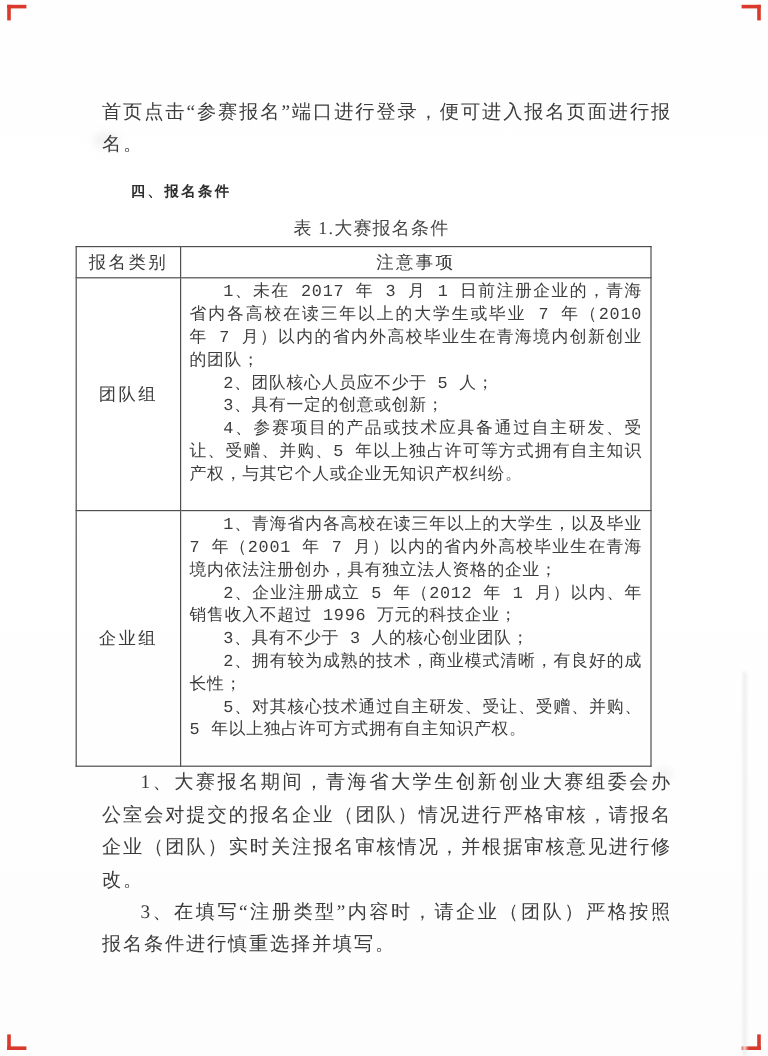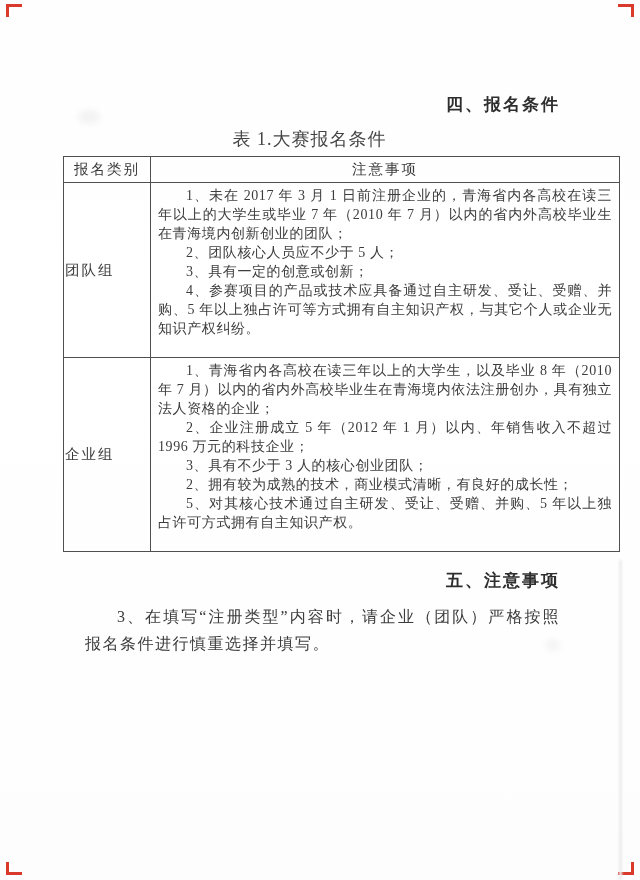--- a/index.html
+++ b/index.html
@@ -39,55 +39,56 @@
     letter-spacing:1.5px;
     text-align:justify;
     color:#3c3c3c;
   }
   .indent{text-indent:2em;}
   .section-heading{
     margin:13px 0 10px 0;
     padding-left:2em;
     font-family:"Liberation Sans","DejaVu Sans",sans-serif;
     font-weight:bold;
-    font-size:17px;line-height:24px;
+    font-size:12px;line-height:24px;
     letter-spacing:2px;
     color:#2e2e2e;
-    text-align:right;
   }
   .table-wrap{
     margin-left:-22px;
     width:493px;
   }
   .table-caption{
     text-align:center;
-    font-size:18px;
+    font-size:15px;
     letter-spacing:1px;
     color:#444;
     margin:6px 0 5px 0;
   }
   table.cond{
     border-collapse:collapse;
-    width:557px;
+    width:480px;
     table-layout:fixed;
+    font-family:Liberation Mono, monospace;
   }
   table.cond th,table.cond td{
     border:1.4px solid #4f4f4f;
     vertical-align:middle;
   }
   col.c1{width:87px;}
   th.hdr{
     font-weight:normal;
     font-size:14.5px;
     letter-spacing:2px;
     text-align:center;
     padding:3px 0;
     color:#3a3a3a;
   }
   td.cat{
+    text-align:center;
     font-size:14.5px;
     letter-spacing:2px;
     color:#3a3a3a;
   }
   td.cond-cell{
     padding:3px 7px 19px 7px;
   }
   td.cond-cell p{
     margin:0;
     font-size:14px;
@@ -108,20 +109,21 @@
   <span class="mark tr"></span>
   <span class="mark bl"></span>
   <span class="mark br"></span>
 
   <div class="edge-shade"></div>
   <div class="smudge" style="left:78px;top:110px;width:22px;height:14px;"></div>
   <div class="smudge" style="left:546px;top:640px;width:14px;height:10px;"></div>
 
   <div class="content">
 
+    <p class="body-text">首页点击“参赛报名”端口进行登录，便可进入报名页面进行报名。</p>
 
     <h3 class="section-heading">四、报名条件</h3>
 
     <div class="table-wrap">
       <div class="table-caption">表 1.大赛报名条件</div>
 
       <table class="cond">
         <colgroup>
             <col class="c1">
             <col>
@@ -136,31 +138,31 @@
           <td class="cond-cell">
             <p>1、未在 2017 年 3 月 1 日前注册企业的，青海省内各高校在读三年以上的大学生或毕业 7 年（2010 年 7 月）以内的省内外高校毕业生在青海境内创新创业的团队；</p>
             <p>2、团队核心人员应不少于 5 人；</p>
             <p>3、具有一定的创意或创新；</p>
             <p>4、参赛项目的产品或技术应具备通过自主研发、受让、受赠、并购、5 年以上独占许可等方式拥有自主知识产权，与其它个人或企业无知识产权纠纷。</p>
           </td>
         </tr>
         <tr>
           <td class="cat">企业组</td>
           <td class="cond-cell">
-            <p>1、青海省内各高校在读三年以上的大学生，以及毕业 8 年（2010 年 7 月）以内的省内外高校毕业生在青海境内依法注册创办，具有独立法人资格的企业；</p>
+            <p>1、青海省内各高校在读三年以上的大学生，以及毕业 7 年（2001 年 7 月）以内的省内外高校毕业生在青海境内依法注册创办，具有独立法人资格的企业；</p>
             <p>2、企业注册成立 5 年（2012 年 1 月）以内、年销售收入不超过 1996 万元的科技企业；</p>
             <p>3、具有不少于 3 人的核心创业团队；</p>
             <p>2、拥有较为成熟的技术，商业模式清晰，有良好的成长性；</p>
             <p>5、对其核心技术通过自主研发、受让、受赠、并购、5 年以上独占许可方式拥有自主知识产权。</p>
           </td>
         </tr>
       </tbody>
         </table>
     </div>
 
-    <h3 class="section-heading" style="margin-top:17px;">五、注意事项</h3>
 
     <div class="notes">
+      <p class="body-text indent">1、大赛报名期间，青海省大学生创新创业大赛组委会办公室会对提交的报名企业（团队）情况进行严格审核，请报名企业（团队）实时关注报名审核情况，并根据审核意见进行修改。</p>
       <p class="body-text indent">3、在填写“注册类型”内容时，请企业（团队）严格按照报名条件进行慎重选择并填写。</p>
     </div>
 
   </div>
 </div>
 
 </body></html>

